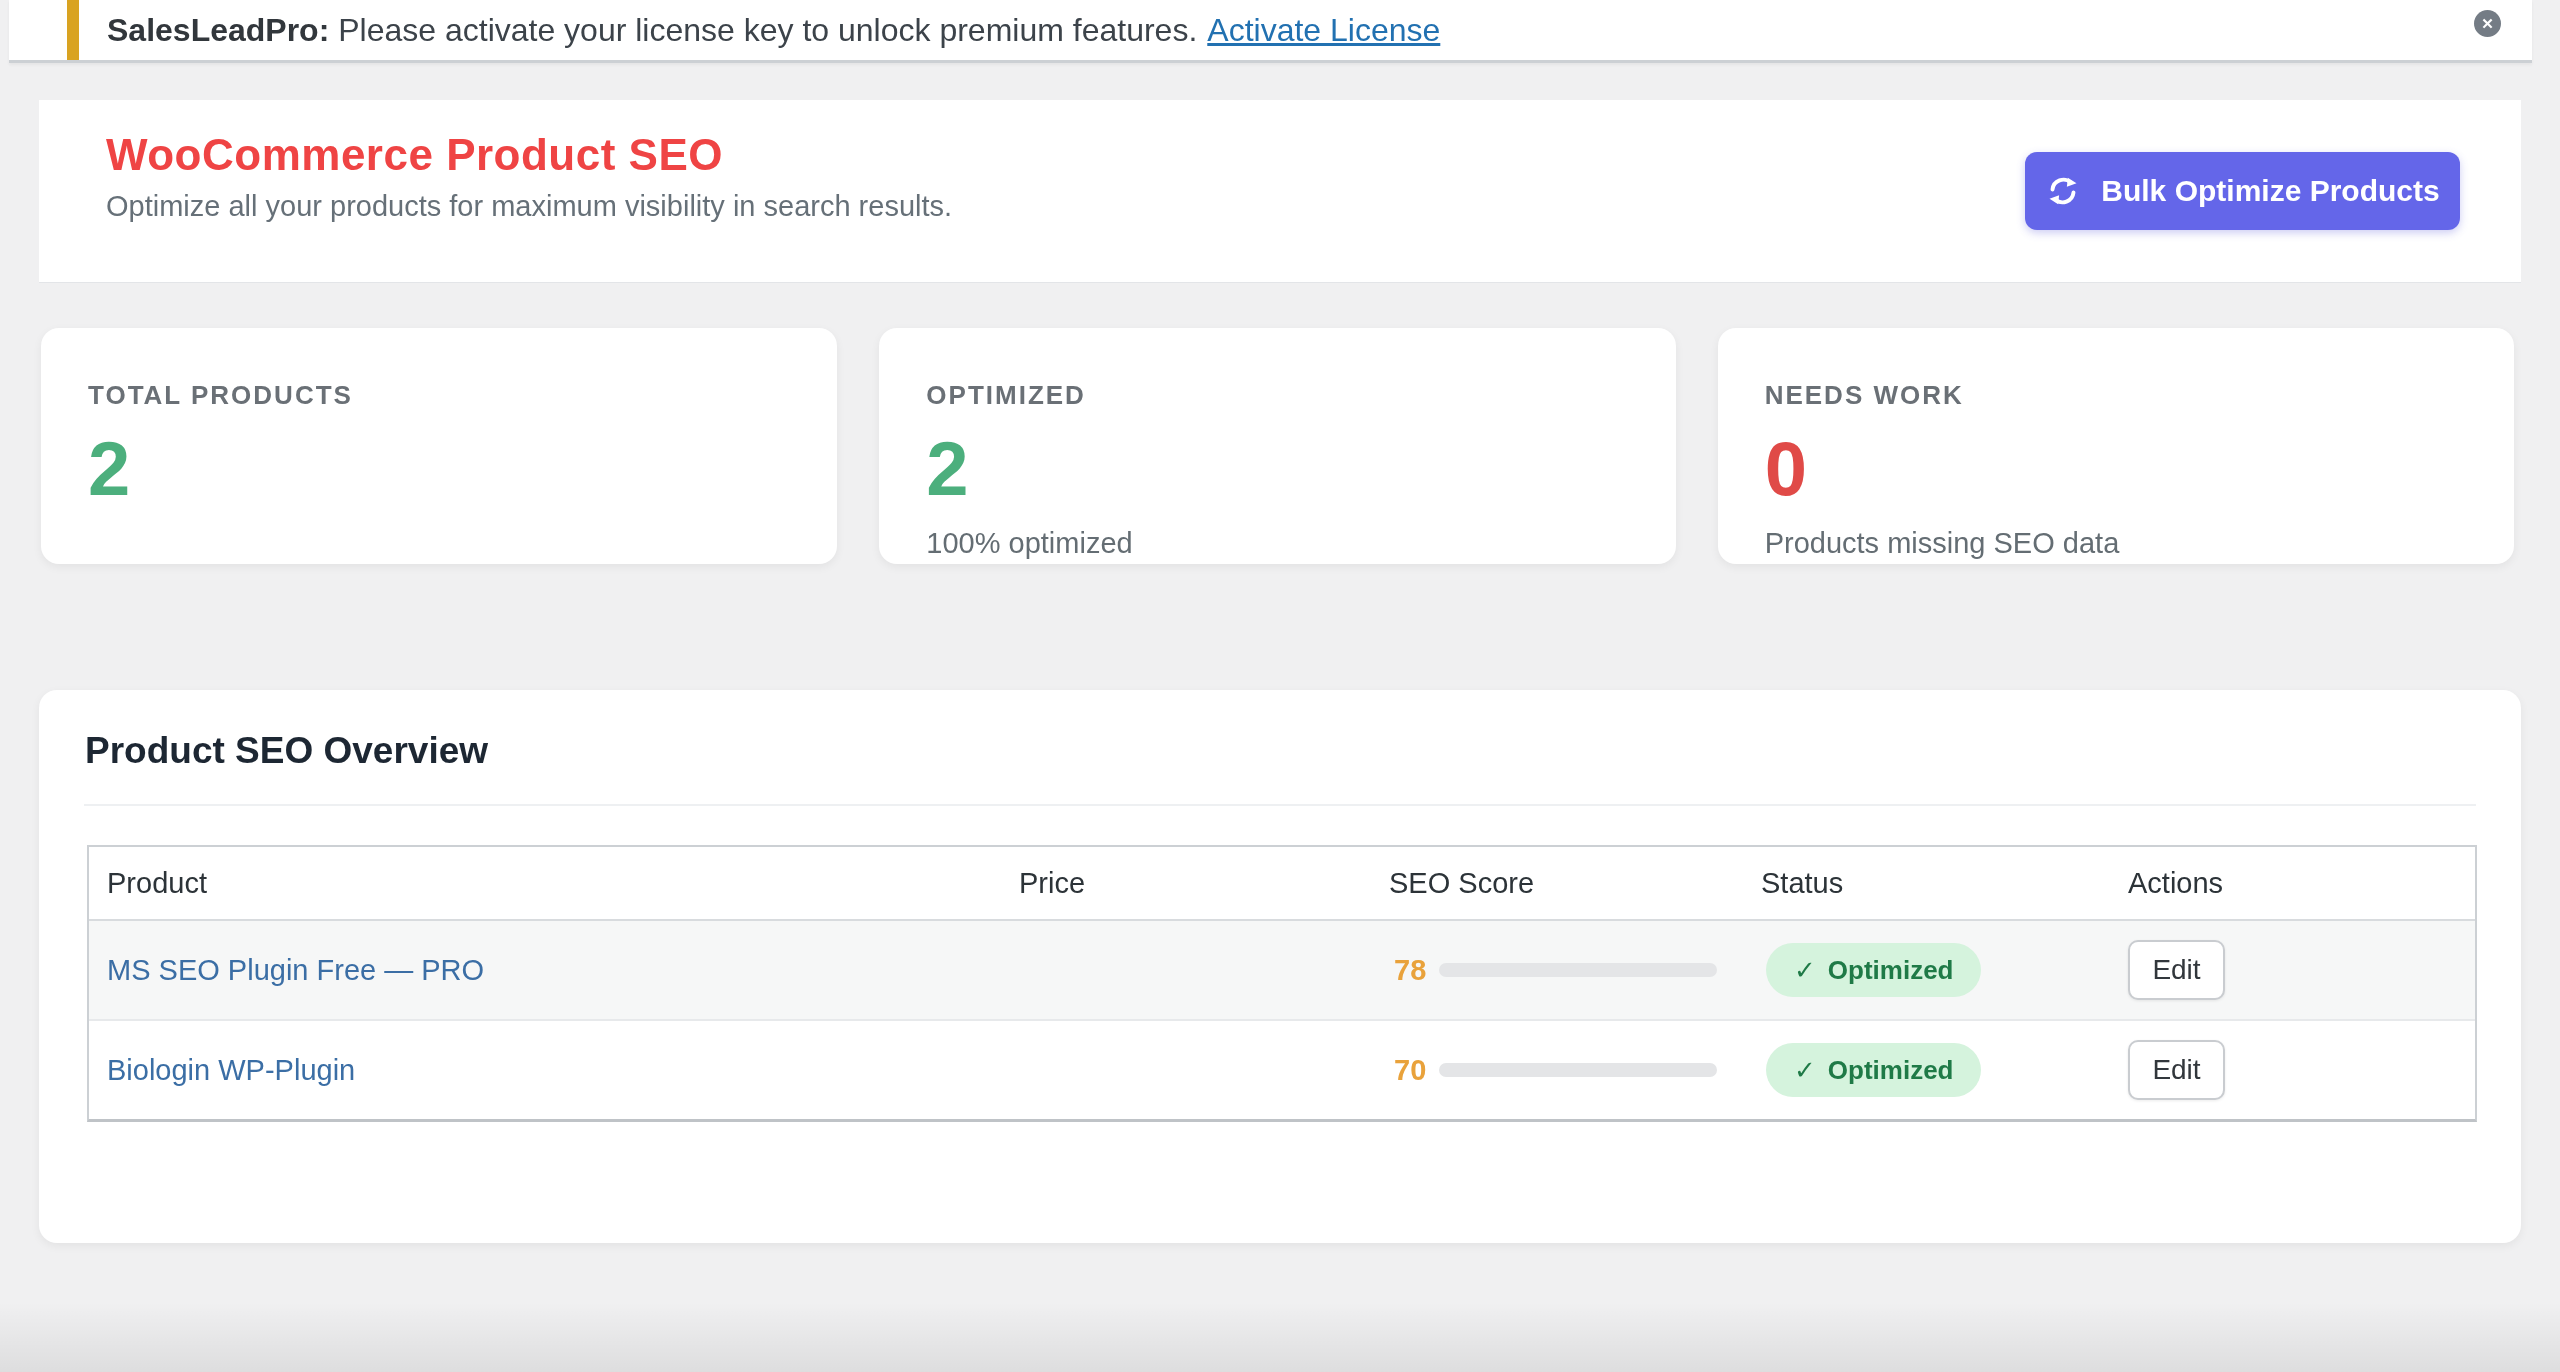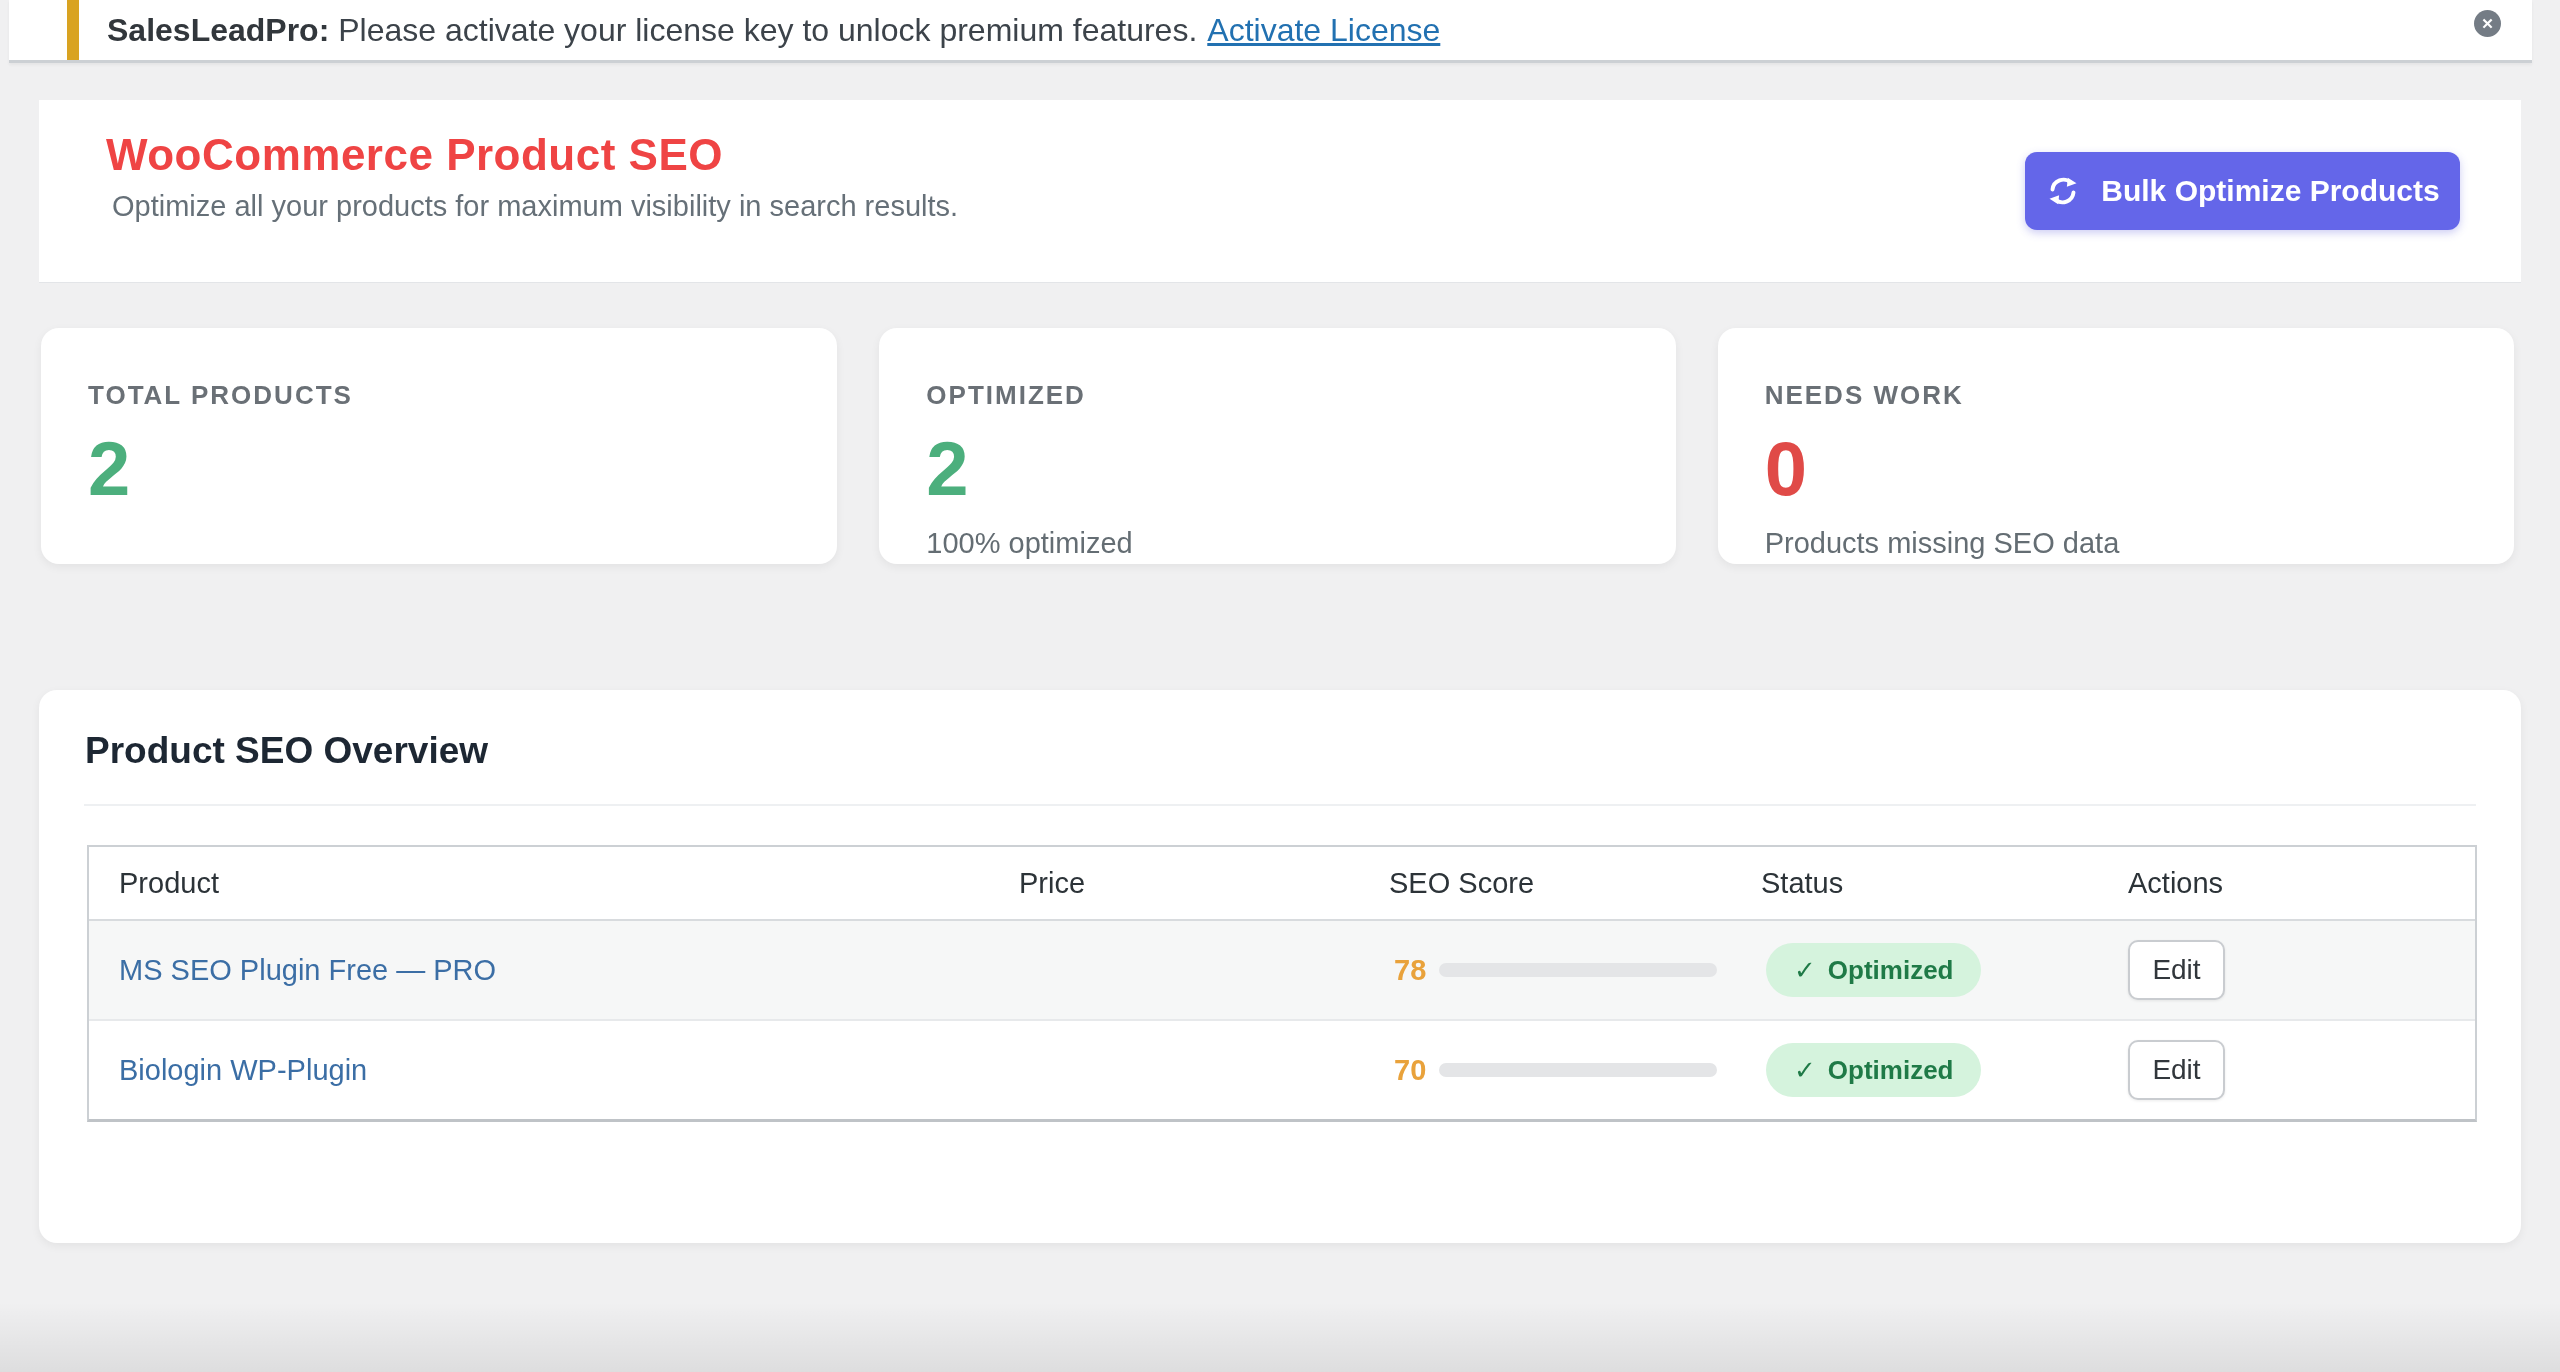--- a/index.html
+++ b/index.html
@@ -23,21 +23,21 @@
     position:absolute;right:31px;top:10px;width:27px;height:27px;border-radius:50%;
     background:#747c85;color:#ffffff;display:flex;align-items:center;justify-content:center;
     font-size:15px;font-weight:700;cursor:pointer;line-height:1;
   }
   
   .header-panel{
     position:absolute;left:39px;top:100px;width:2482px;height:183px;background:#ffffff;
     border-bottom:1px solid #e3e5e8;box-sizing:border-box;
   }
   .page-title{position:absolute;left:67px;top:30px;font-size:44px;font-weight:700;color:#ef4444;letter-spacing:.5px;}
-  .page-subtitle{position:absolute;left:73px;top:90px;font-size:29px;color:#667078;}
+  .page-subtitle{position:absolute;left:67px;top:90px;font-size:29px;color:#667078;}
   .bulk-button{
     position:absolute;right:61px;top:52px;width:435px;height:78px;border-radius:12px;
     display:flex;align-items:center;justify-content:center;gap:20px;
     color:#ffffff;font-size:30px;font-weight:700;cursor:pointer;
     box-shadow:0 3px 8px rgba(90,90,220,.30);
   }
   .bulk-button svg{display:block;}
   
   .stats{position:absolute;left:41px;top:328px;width:2473px;display:flex;gap:42px;}
   .stat-card{
@@ -55,21 +55,21 @@
     border-radius:18px;box-shadow:0 3px 10px rgba(0,0,0,.06);
   }
   .panel-heading{position:absolute;left:46px;top:40px;font-size:37px;font-weight:700;color:#1d2733;}
   .panel-divider{position:absolute;left:45px;right:45px;top:114px;height:2px;background:#eef0f2;}
   .seo-table{
     position:absolute;left:48px;top:155px;width:2390px;box-sizing:border-box;
     border:2px solid #ccd0d4;border-bottom:3px solid #bfc3c7;background:#ffffff;
   }
   .thead,.trow{display:grid;grid-template-columns:930px 370px 372px 367px 1fr;align-items:center;}
   .thead{height:72px;border-bottom:2px solid #d8dbde;font-size:29px;font-weight:500;color:#2c3338;}
-  .th-product,.td-product{padding-left:30px;}
+  .th-product,.td-product{padding-left:18px;}
   .trow{height:98px;font-size:29px;}
   .trow.striped{background:#f6f7f7;}
   .trow.plain{border-top:2px solid #e7e9eb;background:#ffffff;}
   .product-link{color:#3b6ea5;font-weight:400;cursor:pointer;}
   .td-score{display:flex;align-items:center;gap:13px;padding-left:5px;}
   .score-num{color:#e9a23b;font-weight:700;}
   .bar{width:278px;height:14px;border-radius:7px;background:#e4e5e7;overflow:hidden;}
   .bar-fill{height:100%;border-radius:7px;background:#e9a23b;}
   .td-status{padding-left:5px;}
   .pill{

